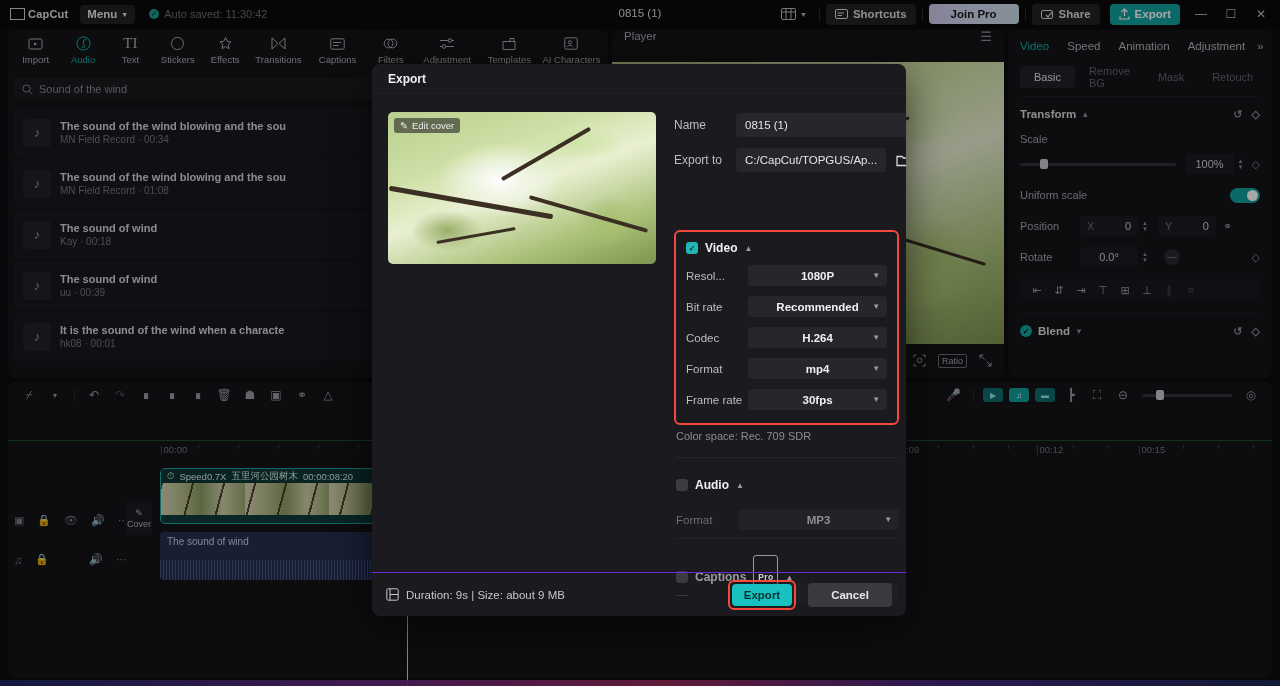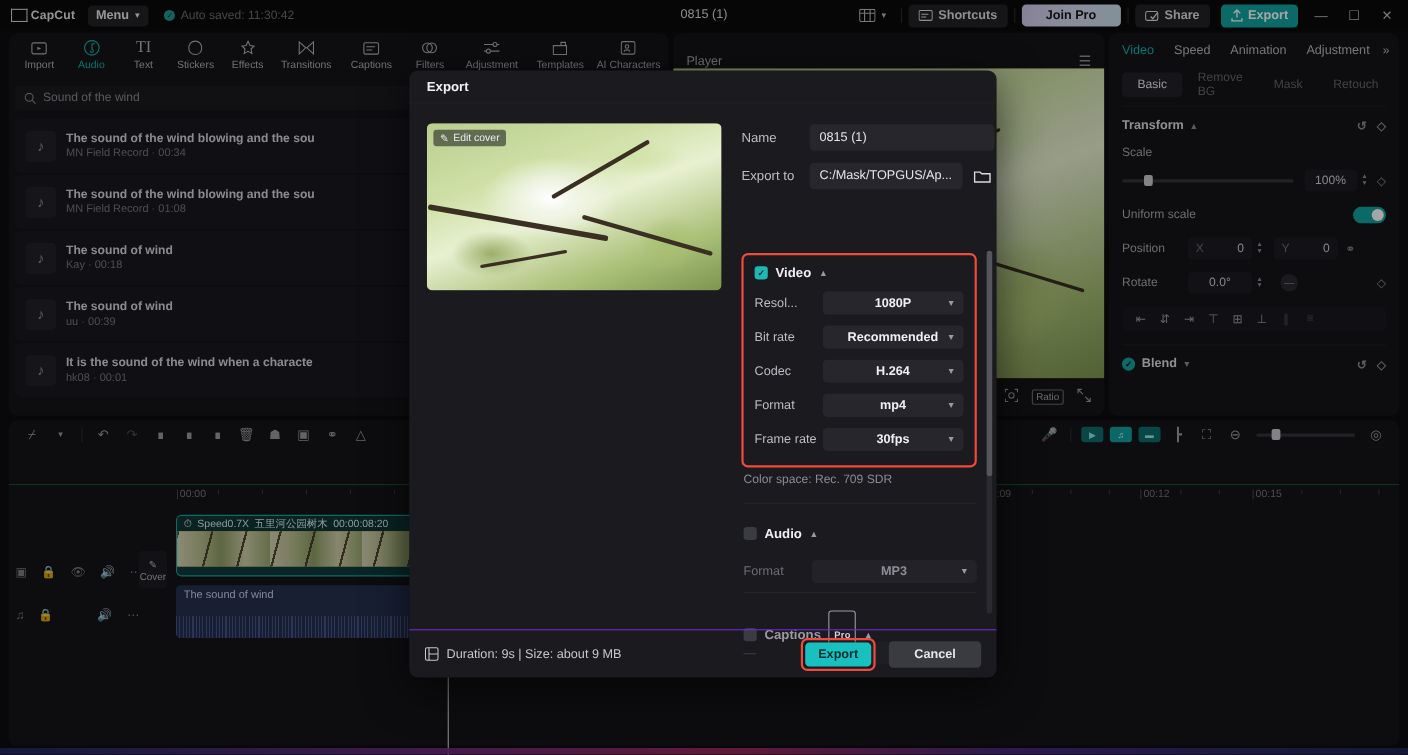--- a/index.html
+++ b/index.html
@@ -110,21 +110,21 @@
   }
   .track-title { font-size:11px; color:#d6d6da; font-weight:600; white-space:nowrap; overflow:hidden; }
   .track-sub { font-size:10px; color:#78787e; margin-top:2px; }
 
   
   .player {
     position:absolute; left:612px; top:30px; width:392px; height:348px;
     background:#141418; border-radius:8px;
   }
   .player-head {
-    height:32px; display:flex; align-items:flex-end; padding:0 12px;
+    height:32px; display:flex; align-items:flex-start; padding:0 12px;
     font-size:11.5px; color:#a9a9af;
   }
   .player-menu { margin-left:auto; font-size:13px; color:#8e8e95; letter-spacing:0; line-height:1; }
   .player-stage {
     position:absolute; left:0; top:32px; width:392px; height:282px;
     background:#000; border-radius:0 0 0 0; overflow:hidden;
   }
   .leafimg {
     position:absolute; inset:0;
     background:
@@ -761,21 +761,21 @@
         </div>
       </div>
 
       <div class="fields">
         <div class="frow">
           <span class="flabel">Name</span>
           <span class="finput">0815 (1)</span>
         </div>
         <div class="frow">
           <span class="flabel">Export to</span>
-          <span class="finput">C:/Mask/TOPGUS/Ap...</span>
+          <span class="finput">C:/CapCut/TOPGUS/Ap...</span>
           <span class="folder-btn">
             <svg width="16" height="13" viewBox="0 0 16 13">
                 <path d="M1 2.5 L1 11.5 L15 11.5 L15 4 L7.5 4 L6 2.5 Z" fill="none" stroke="#dadade" stroke-width="1.3"></path>
               </svg>
           </span>
         </div>
 
         <div class="redbox">
           <div class="sec-title">
             <span class="chk">✓</span>

